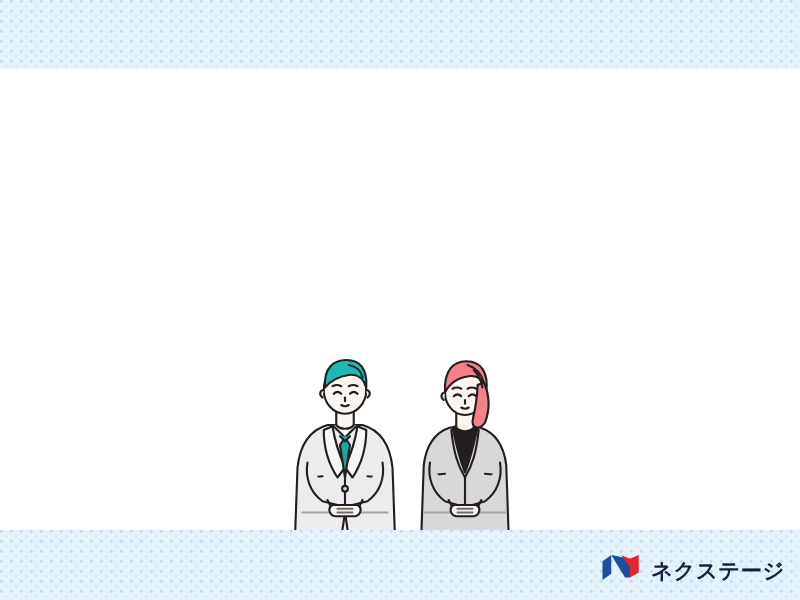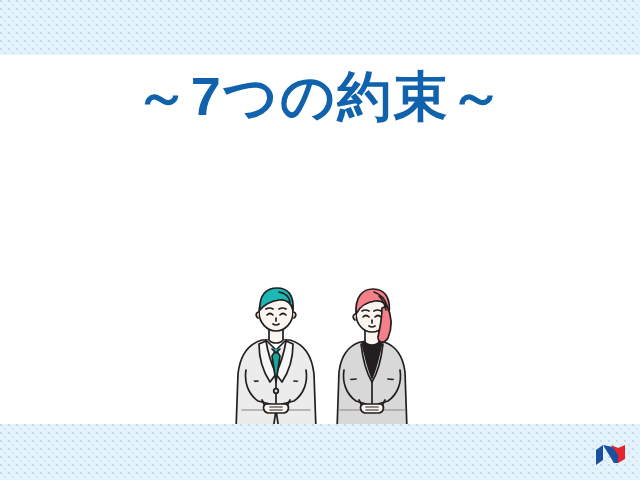--- a/index.html
+++ b/index.html
@@ -92,21 +92,20 @@
   }
 </style>
 </head>
 <body>
 
 <div id="banner">
 
   <div id="white-band">
 
     <div id="copy-block">
-      <div id="headline">～7つの約束～</div>
     </div>
 
     <div id="illustration">
       <svg width="190" height="160" viewBox="0 0 190 160" xmlns="http://www.w3.org/2000/svg">
         <g stroke="#231f20" stroke-width="1.7" stroke-linecap="round" stroke-linejoin="round" fill="none">
 
           <g>
 
             <path d="M30 70 C16 74 8 86 6 104 L4 160 L84 160 L82 104 C80 86 72 74 58 70 Z" fill="#ececec"></path>
 
@@ -210,15 +209,16 @@
 
   <div id="logo">
     <span id="logo-mark">
       <svg width="34" height="24" viewBox="0 0 34 24" xmlns="http://www.w3.org/2000/svg">
         <path d="M2 22 L2 7 L9 2 L9 17 Z" fill="#1b4fa0"></path>
         <path d="M9 2 L20 20 L24 20 L24 5 Z" fill="#1b4fa0"></path>
         <path d="M24 5 L24 20 L31 16 L31 2 Z" fill="#e3262d"></path>
         <path d="M17 2 L24 5 L24 12 Z" fill="#e3262d"></path>
       </svg>
     </span>
+    <span id="logo-text">ネクステージ</span>
   </div>
 
 </div>
 
 </body></html>

